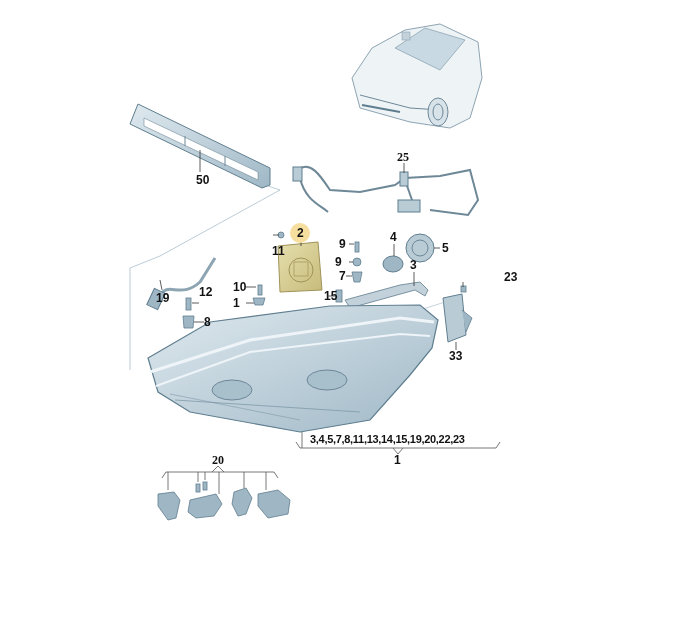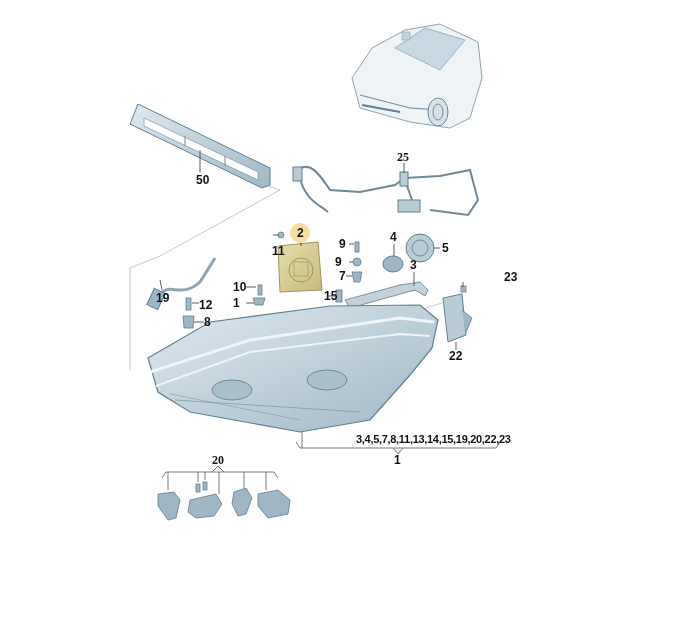--- a/index.html
+++ b/index.html
@@ -4,21 +4,21 @@
   <style>
     html, body { margin:0; padding:0; background:#ffffff; }
     body { width:682px; height:620px; position:relative; overflow:hidden;
            font-family:"Liberation Sans", sans-serif; }
     #canvas { position:absolute; left:0; top:0; width:682px; height:620px; }
     .lbl { position:absolute; font-family:"Liberation Sans", sans-serif; font-weight:bold;
            font-size:12px; color:#111; line-height:1; cursor:pointer; white-space:nowrap; }
     .lbl.hl::before { content:""; position:absolute; left:50%; top:50%; width:20px; height:20px;
            margin-left:-10px; margin-top:-10px; border-radius:50%; background:#f6df9e; z-index:-1; }
     .lbl.hl { z-index:1; }
-    .sum { font-size:11px; letter-spacing:-0.3px;margin-left:46px; }
+    .sum { font-size:11px; letter-spacing:-0.3px; }
   </style>
 </head>
 <body>
 
 <svg id="canvas" viewBox="0 0 682 620" xmlns="http://www.w3.org/2000/svg">
   <defs>
     <linearGradient id="bodyGrad" x1="0" y1="0" x2="1" y2="1">
       <stop offset="0" stop-color="#dfe9ef"></stop>
       <stop offset="1" stop-color="#9fb8c6"></stop>
     </linearGradient>
@@ -145,27 +145,27 @@
 <span class="lbl sum" style="left:310px;top:434px;">3,4,5,7,8,11,13,14,15,19,20,22,23</span>
 <span class="lbl hl" style="left:297px;top:227px;">2</span>
 <span class="lbl" style="left:410px;top:259px;">3</span>
 <span class="lbl" style="left:390px;top:231px;">4</span>
 <span class="lbl" style="left:442px;top:242px;">5</span>
 <span class="lbl" style="left:339px;top:270px;">7</span>
 <span class="lbl" style="left:204px;top:316px;">8</span>
 <span class="lbl" style="left:339px;top:238px;">9</span>
 <span class="lbl" style="left:233px;top:281px;">10</span>
 <span class="lbl" style="left:260px;top:245px;margin-left:12px;">11</span>
-<span class="lbl" style="left:199px;top:299px;">12</span>
+<span class="lbl" style="left:199px;top:286px;">12</span>
 <span class="lbl" style="left:335px;top:256px;">9</span>
 <span class="lbl" style="left:233px;top:297px;">1</span>
 <span class="lbl" style="left:324px;top:290px;">15</span>
 <span class="lbl" style="left:156px;top:266px;margin-top:26px;">19</span>
 <span class="lbl" style="left:212px;top:454px;font-family:Liberation Serif, serif;">20</span>
-<span class="lbl" style="left:449px;top:350px;">22</span>
+<span class="lbl" style="left:449px;top:350px;">33</span>
 <span class="lbl" style="left:456px;top:271px;margin-left:48px;">23</span>
 <span class="lbl" style="left:397px;top:151px;font-family:Liberation Serif, serif;">25</span>
 <span class="lbl" style="left:196px;top:174px;">50</span>
 
 <svg style="position:absolute;left:0;top:0;width:682px;height:620px;pointer-events:none;">
   <g stroke="#333" stroke-width="0.8">
     <line x1="273" y1="235" x2="279" y2="235"></line>
     <line x1="349" y1="244" x2="354" y2="244"></line>
     <line x1="349" y1="262" x2="353" y2="262"></line>
     <line x1="346" y1="276" x2="352" y2="276"></line>

